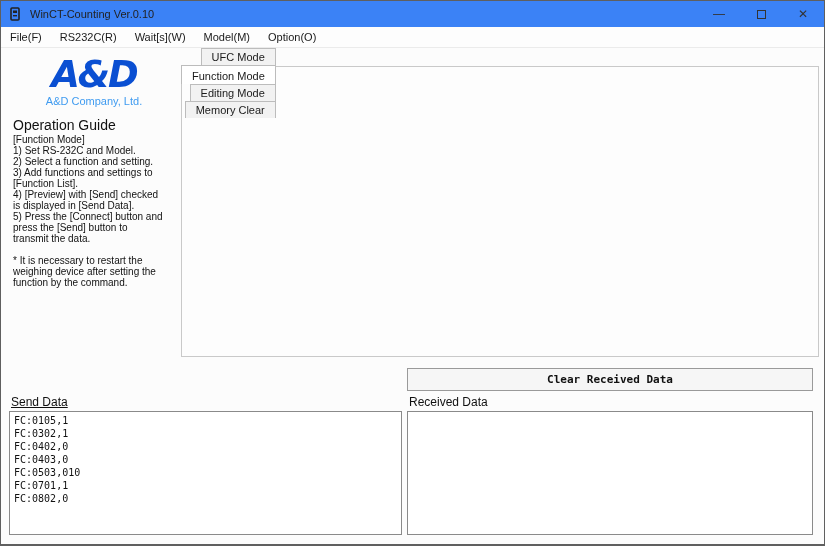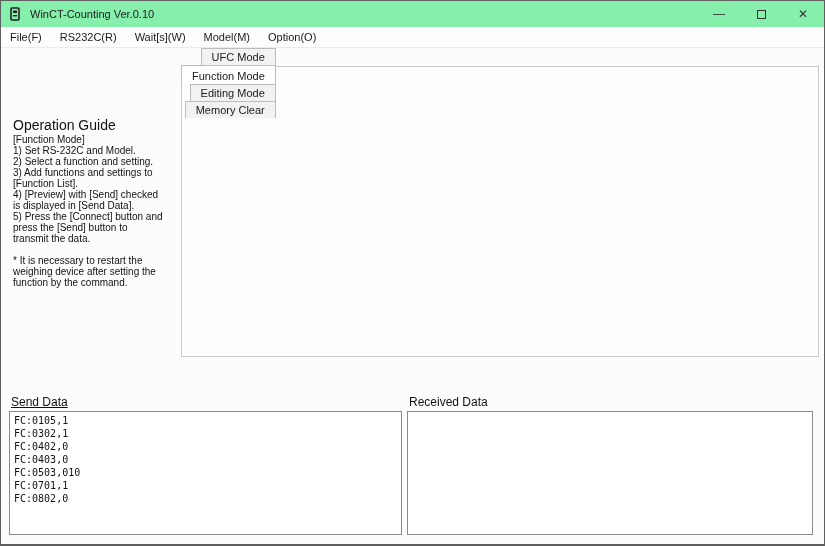--- a/index.html
+++ b/index.html
@@ -1,20 +1,20 @@
 <!DOCTYPE html>
 <html><head>
 <meta charset="utf-8">
 <style>
   * { margin:0; padding:0; box-sizing:border-box; }
   html,body { width:825px; height:546px; background:#d7d7d7; font-family:"Liberation Sans",sans-serif; }
   .window{ position:relative; width:825px; height:546px; background:#fcfcfc; border:1px solid #5f5f5f; border-bottom-width:2px; overflow:hidden; }
 
   
-  .titlebar{ position:absolute; left:0; top:0; width:100%; height:26px; background:#86efac; display:flex; align-items:center; }
+  .titlebar{ position:absolute; left:0; top:0; width:100%; height:26px; background:#3b82f6; display:flex; align-items:center; }
   .app-icon{ margin-left:8px; width:14px; height:14px; }
   .title-text{ margin-left:7px; font-size:11px; color:#222; }
   .win-controls{ position:absolute; right:0; top:0; height:26px; display:flex; }
   .win-btn{ width:42px; height:26px; display:flex; align-items:center; justify-content:center; font-size:12px; color:#333; }
   .max-glyph{ width:9px; height:9px; border:1px solid #333; display:inline-block; }
 
   
   .menubar{ position:absolute; left:0; top:26px; width:100%; height:21px; background:#fdfdfd; border-bottom:1px solid #ebebeb; display:flex; align-items:center; }
   .menu-item{ font-size:11px; color:#1a1a1a; padding:3px 9px; }
 
@@ -92,20 +92,24 @@
   </div>
 
   <div class="menubar">
     <span class="menu-item">File(F)</span>
     <span class="menu-item">RS232C(R)</span>
     <span class="menu-item">Wait[s](W)</span>
     <span class="menu-item">Model(M)</span>
     <span class="menu-item">Option(O)</span>
   </div>
 
+  <div class="logo">
+    <div class="logo-and">A&amp;D</div>
+    <div class="logo-company">A&amp;D Company, Ltd.</div>
+  </div>
   <div class="guide-title">Operation Guide</div>
   <div class="guide-text">[Function Mode]
 1) Set RS-232C and Model.
 2) Select a function and setting.
 3) Add functions and settings to
 [Function List].
 4) [Preview] with [Send] checked
 is displayed in [Send Data].
 5) Press the [Connect] button and
 press the [Send] button to
@@ -213,20 +217,21 @@
           <div class="fc-send">
               <span class="cb"></span>
             </div>
         </div>
         <div class="ffill"></div>
       </div>
       <div class="fstrip"></div>
     </div>
   </div>
 
+  <div class="bigbtn" style="left:406px; top:367px; width:406px;">Clear Received Data</div>
 
   <div class="data-label" style="left:10px; top:394px;text-decoration:underline;">Send Data</div>
   <div class="databox" style="left:8px; top:410px; width:393px; height:124px;">FC:0105,1
 FC:0302,1
 FC:0402,0
 FC:0403,0
 FC:0503,010
 FC:0701,1
 FC:0802,0</div>
 

